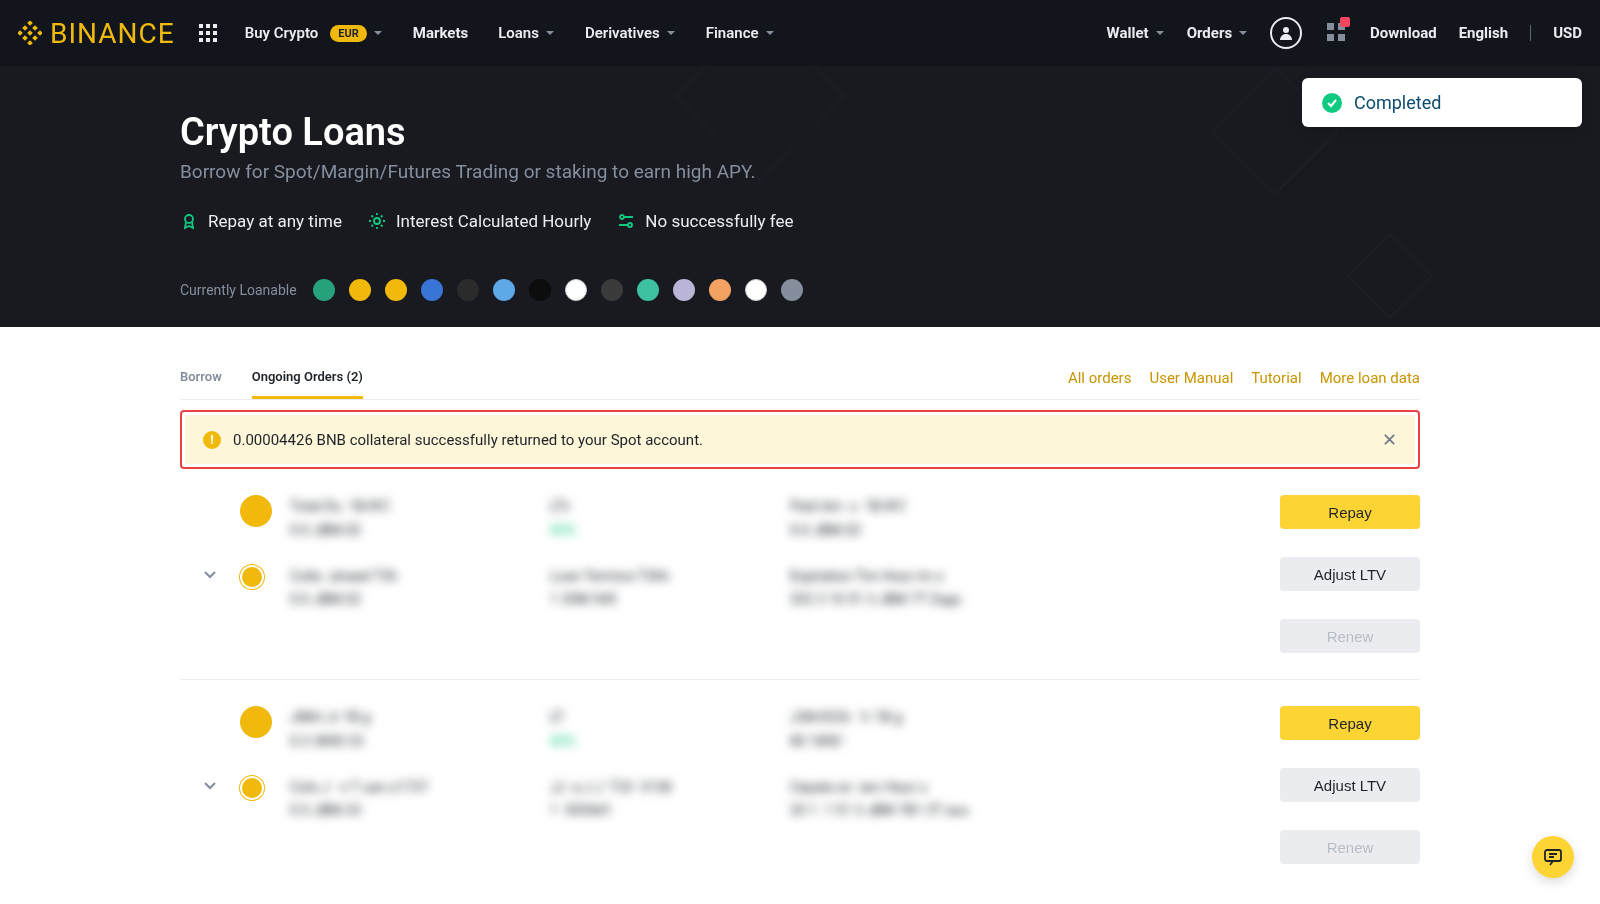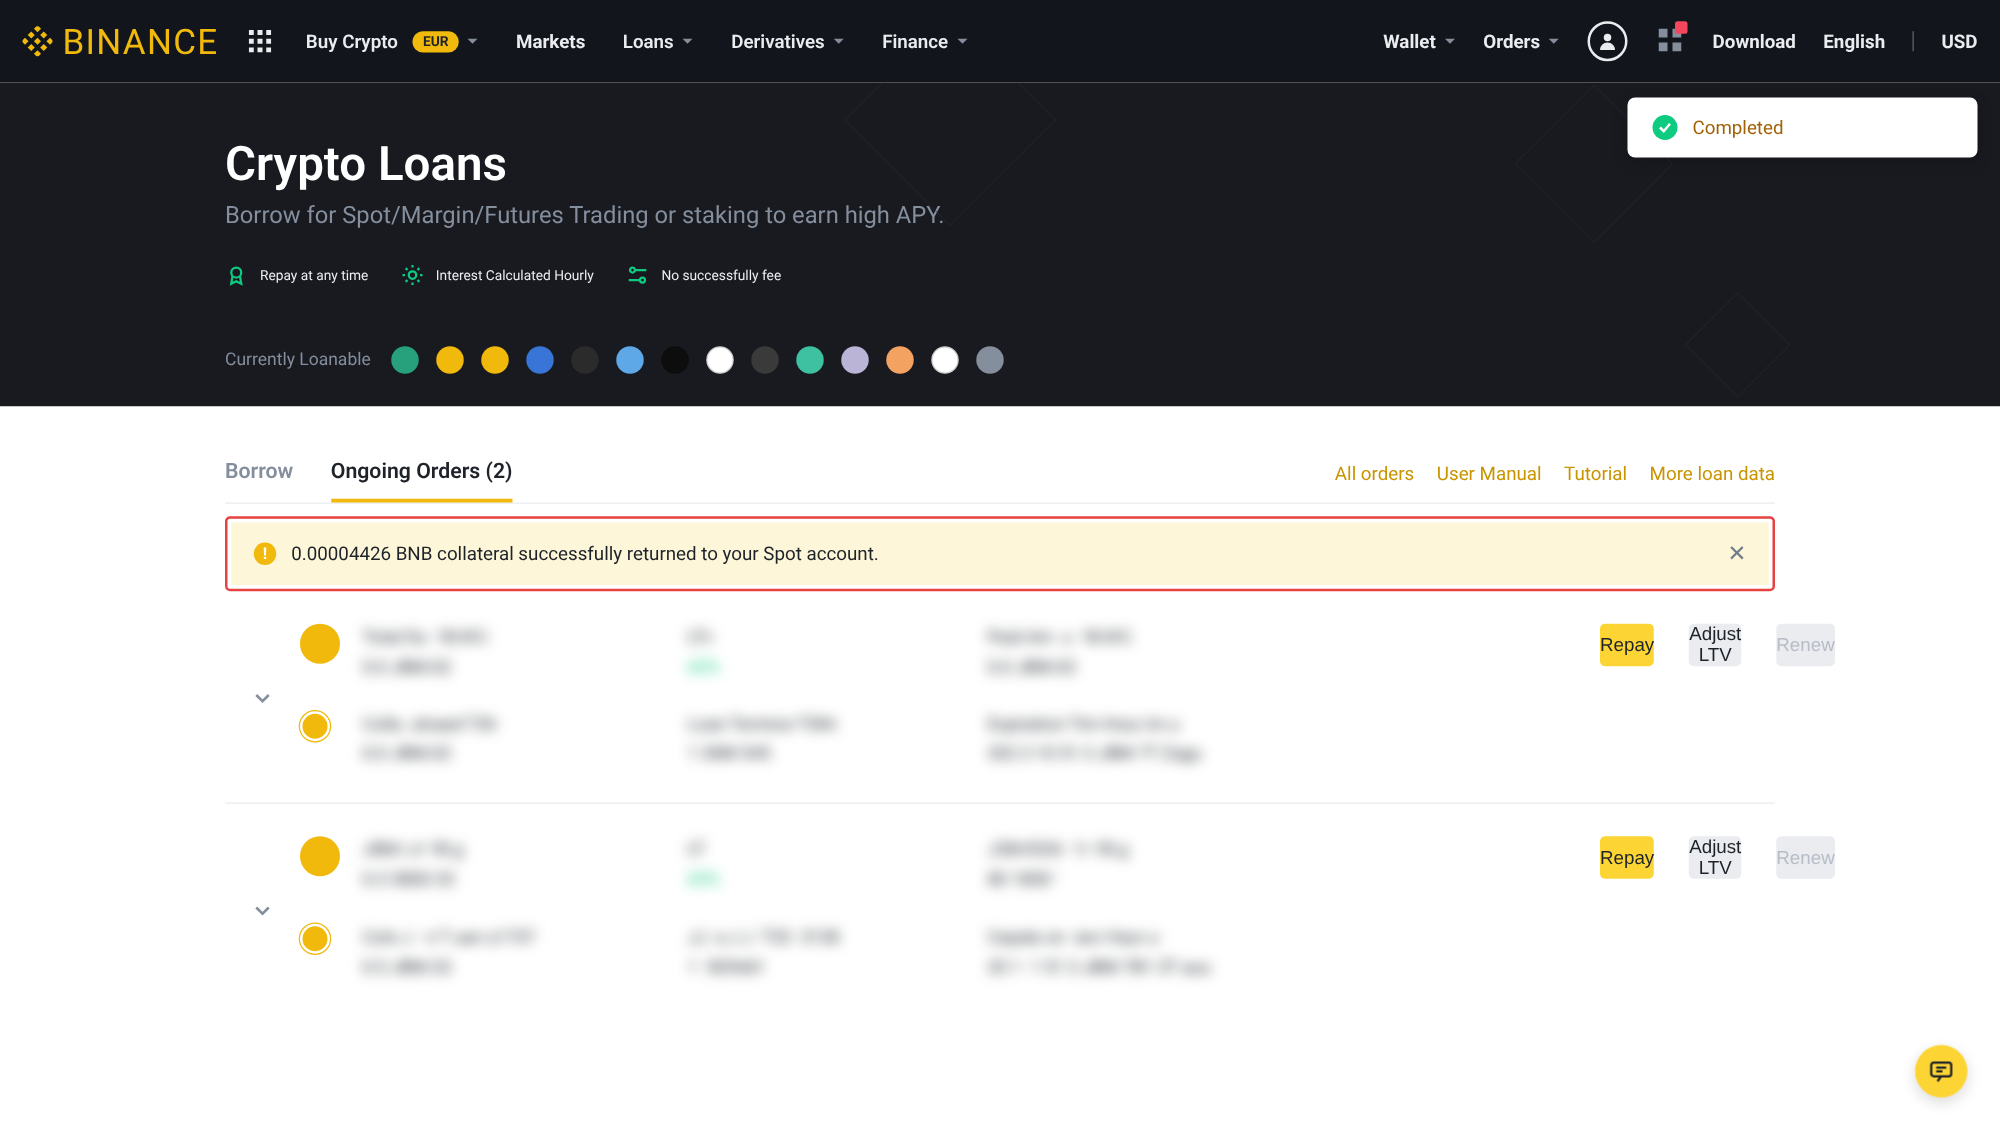--- a/index.html
+++ b/index.html
@@ -21,35 +21,35 @@
 .notif { position: relative; width: 24px; height: 28px; }
 .notif-dot { position: absolute; top: -2px; right: -2px; width: 10px; height: 10px; background: #f6465d; border-radius: 2px; }
 .divider-v { width: 1px; height: 16px; background: #5e6673; }
 
 
 .hero { background: #181a20; padding: 44px 0 26px; position: relative; overflow: hidden; }
 .hero-inner { width: 1240px; margin: 0 auto; color: #eaecef; }
 .hero h1 { font-size: 38px; font-weight: 600; color: #fff; margin-bottom: 6px; }
 .hero-sub { font-size: 19px; color: #848e9c; margin-bottom: 28px; }
 .features { display: flex; gap: 26px; margin-bottom: 48px; }
-.feature { display: flex; align-items: center; gap: 10px; font-size: 11px; color: #eaecef; }
+.feature { display: flex; align-items: center; gap: 10px; font-size: 17px; color: #eaecef; }
 .feature-icon { width: 18px; height: 18px; color: #0ecb81; }
 .loanable { display: flex; align-items: center; gap: 12px; }
 .loanable-label { font-size: 14px; color: #848e9c; margin-right: 4px; }
 .coin { width: 22px; height: 22px; border-radius: 50%; }
 
 
 .toast { position: absolute; top: 12px; right: 18px; background: #fff; border-radius: 6px; padding: 14px 20px; display: flex; align-items: center; gap: 12px; box-shadow: 0 4px 12px rgba(0,0,0,0.15); min-width: 280px; }
 .toast-check { width: 20px; height: 20px; background: #0ecb81; border-radius: 50%; display: flex; align-items: center; justify-content: center; color: #fff; }
-.toast-text { color: #a16207; font-size: 15px; }
+.toast-text { color: #0c4a6e; font-size: 18px; }
 
 
 .content { width: 1240px; margin: 0 auto; padding-top: 30px; }
 .tabs-row { display: flex; align-items: center; border-bottom: 1px solid #eaecef; }
-.tab { padding: 12px 0; font-size: 17px; font-weight: 600; color: #848e9c; margin-right: 30px; cursor: pointer; border-bottom: 3px solid transparent; }
+.tab { padding: 12px 0; font-size: 13px; font-weight: 600; color: #848e9c; margin-right: 30px; cursor: pointer; border-bottom: 3px solid transparent; }
 .tab.active { color: #1e2329; border-bottom-color: #f0b90b; }
 .links { margin-left: auto; display: flex; gap: 18px; }
 .link { color: #c99400; font-size: 15px; cursor: pointer; }
 
 
 .alert-wrap { border: 2px solid #e84142; border-radius: 4px; margin-top: 10px; padding: 3px; }
 .alert { background: #fef6d8; padding: 14px 18px; display: flex; align-items: center; gap: 12px; }
 .alert-icon { width: 18px; height: 18px; background: #f0b90b; border-radius: 50%; display: flex; align-items: center; justify-content: center; color: #fff; font-size: 13px; font-weight: 700; flex-shrink: 0; }
 .alert-text { font-size: 15px; color: #1e2329; }
 .alert-close { margin-left: auto; cursor: pointer; color: #707a8a; font-size: 18px; }
@@ -58,21 +58,21 @@
 .order { display: flex; padding: 26px 0; border-bottom: 1px solid #eaecef; }
 .order:last-child { border-bottom: none; }
 .expand { width: 60px; display: flex; align-items: center; justify-content: center; color: #848e9c; }
 .order-body { flex: 1; }
 .order-grid { display: grid; grid-template-columns: 50px 260px 240px 380px; row-gap: 22px; align-items: start; }
 .asset-icon { width: 32px; height: 32px; border-radius: 50%; }
 .asset-icon.small { width: 24px; height: 24px; }
 .cell { }
 .blur { filter: blur(5px); font-size: 14px; line-height: 1.7; white-space: pre; }
 .blur .green { color: #0ecb81; }
-.actions { width: 140px; display: flex; flex-direction: row; gap: 28px; margin-left: auto; }
+.actions { width: 140px; display: flex; flex-direction: column; gap: 28px; margin-left: auto; }
 .btn { height: 34px; border: none; border-radius: 4px; font-size: 15px; font-weight: 500; cursor: pointer; }
 .btn-primary { background: #fcd535; color: #1e2329; }
 .btn-secondary { background: #eaecef; color: #1e2329; }
 .btn-disabled { background: #eaecef; color: #b7bdc6; cursor: not-allowed; text-align: center; }
 
 
 .fab { position: fixed; bottom: 26px; right: 26px; width: 42px; height: 42px; border-radius: 50%; background: #fcd535; display: flex; align-items: center; justify-content: center; box-shadow: 0 4px 12px rgba(0,0,0,0.15); cursor: pointer; }
 
 
 .bg-diamond { position: absolute; border: 1px solid #2b2f36; transform: rotate(45deg); opacity: 0.4; }

